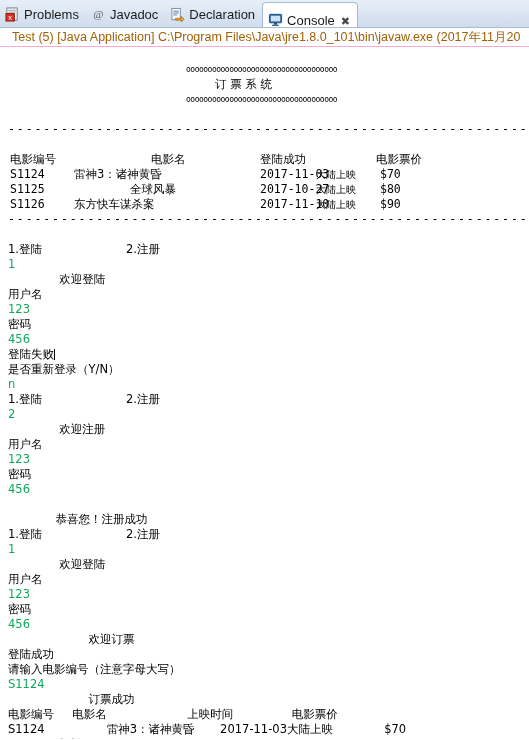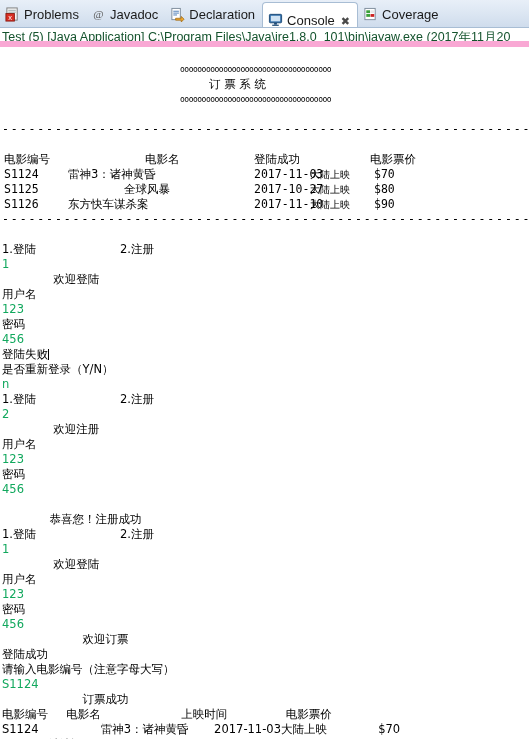--- a/index.html
+++ b/index.html
@@ -57,33 +57,33 @@
   }
 
   
   .ico { width: 15px; height: 15px; display: inline-block; flex: 0 0 15px; }
 
   
   .launchline {
     height: 19px;
     line-height: 19px;
     font-size: 12.5px;
-    color: #14532d;
-    padding-left: 2px;
+    color: #a16207;
+    padding-left: 12px;
     white-space: nowrap;
     overflow: hidden;
-    border-bottom: 6px solid #f9a8d4;
+    border-bottom: 1px solid #f9a8d4;
     box-sizing: border-box;
   }
 
   
   .console {
     position: relative;
     background: #ffffff;
-    padding: 0 0 0 2px;
+    padding: 0 0 0 8px;
     height: 692px;
     overflow: hidden;
     font-family: "DejaVu Sans Mono", "Liberation Mono", monospace;
     font-size: 11.5px;
   }
   .line {
     height: 15px;
     line-height: 15px;
     white-space: pre;
     color: #000000;
@@ -165,32 +165,20 @@
         <rect x="1.5" y="2.5" width="13" height="9" rx="1" fill="#2d6ca8" stroke="#1d4a76" stroke-width="1"></rect>
         <rect x="3" y="4" width="10" height="6" fill="#cfe2f3"></rect>
         <rect x="6.5" y="11.5" width="3" height="2" fill="#1d4a76"></rect>
         <rect x="4.5" y="13.5" width="7" height="1.3" fill="#1d4a76"></rect>
       </svg>
     </span>
     <span class="tab-label">Console</span>
     <span class="tab-close">✖</span>
   </div>
 
-  <div class="tab">
-    <span class="ico">
-      <svg viewBox="0 0 16 16" width="15" height="15">
-        <rect x="2" y="1.5" width="11" height="12" fill="#ffffff" stroke="#7b8a99" stroke-width="1"></rect>
-        <rect x="3.5" y="3.5" width="4" height="3" fill="#3aa03a"></rect>
-        <rect x="3.5" y="7.5" width="4" height="3" fill="#3aa03a"></rect>
-        <rect x="8" y="7.5" width="4" height="3" fill="#cc2222"></rect>
-        <rect x="8" y="3.5" width="4" height="3" fill="#e8e8e8"></rect>
-      </svg>
-    </span>
-    <span class="tab-label">Coverage</span>
-  </div>
 </div>
 
 <div class="launchline">Test (5) [Java Application] C:\Program Files\Java\jre1.8.0_101\bin\javaw.exe (2017年11月20</div>
 
 <div class="console">
   <div class="line blank">&nbsp;</div>
   <div class="deco" style="padding-left:178px">ooooooooooooooooooooooooooooooooooo</div>
   <div class="line cjk" style="padding-left:207px">订 票 系 统</div>
   <div class="deco" style="padding-left:178px">ooooooooooooooooooooooooooooooooooo</div>
   <div class="line blank">&nbsp;</div>

